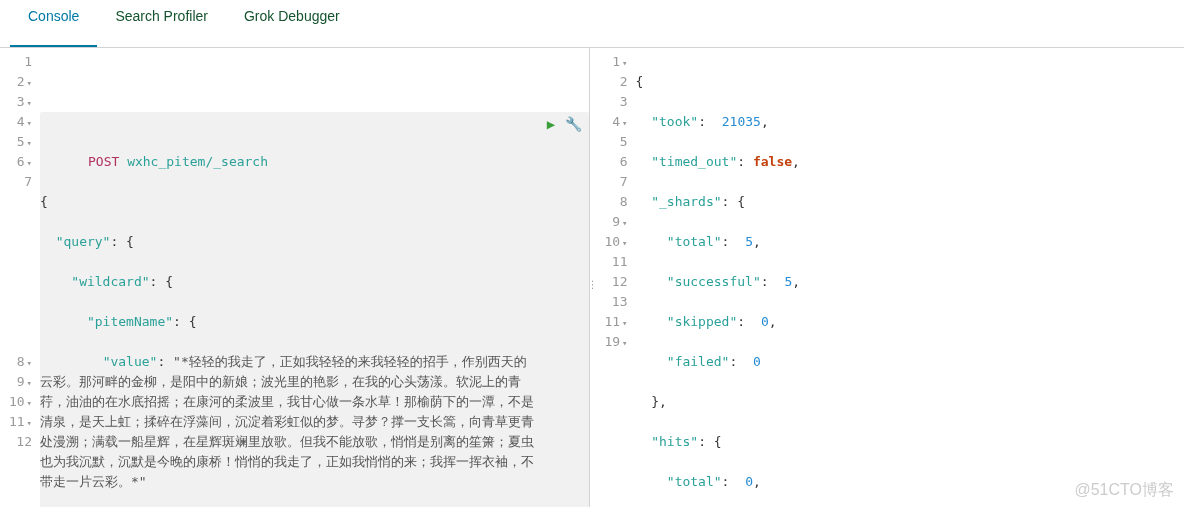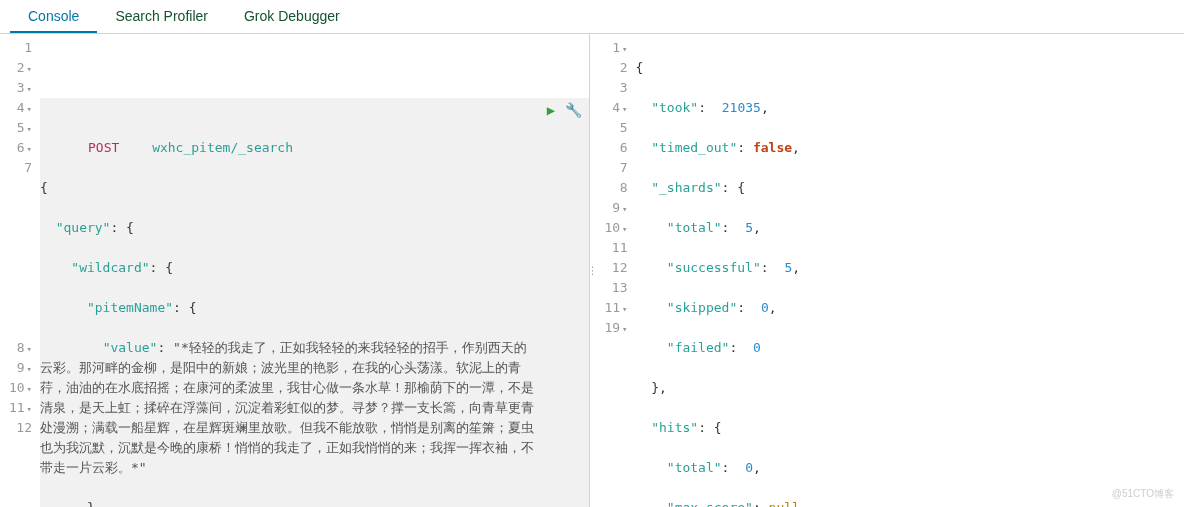--- a/index.html
+++ b/index.html
@@ -7,21 +7,21 @@
     margin: 0;
     font-family: "Helvetica Neue", Arial, sans-serif;
     font-size: 13px;
     color: #333;
     background: #fff;
   }
   .tabs {
     display: flex;
     border-bottom: 1px solid #d3d3d3;
     padding-left: 10px;
-    height: 34px;
+    height: 48px;
   }
   .tab {
     padding: 8px 18px;
     color: #14532d;
     cursor: pointer;
     border-bottom: 2px solid transparent;
     font-size: 14px;
   }
   .tab.active {
     color: #0079a5;
@@ -78,42 +78,42 @@
     overflow: hidden;
   }
   .req-block {
     background: #f1f1f1;
     border-radius: 2px;
     position: relative;
     padding-right: 50px;
   }
   .line { min-height: 20px; }
   .method { color: #b03060; font-weight: 500; padding-left: 48px;}
-  .path   { color: #2aa198; margin-left: 25px;}
+  .path   { color: #2aa198;}
   .key    { color: #2aa198;}
   .valstr { color: #555;}
   .num    { color: #268bd2; margin-left: 8px;}
   .bool   { color: #c2410c; font-weight: bold;}
   .null   { color: #b58900;}
   .punct  { color: #333;}
   .actions {
     position: absolute;
     top: 2px;
     right: 6px;
     display: flex;
     gap: 10px;
   }
   .actions span { cursor: pointer; font-size: 14px; }
   .play { color: #3a9e3a;}
   .wrench { color: #888;}
   .watermark {
     position: fixed;
     bottom: 6px;
     right: 10px;
-    font-size: 10px;
+    font-size: 16px;
     color: #ccc;
   }
 </style>
 </head>
 <body>
 
 <div class="tabs">
   <div class="tab active">Console</div>
   <div class="tab">Search Profiler</div>
   <div class="tab">Grok Debugger</div>

